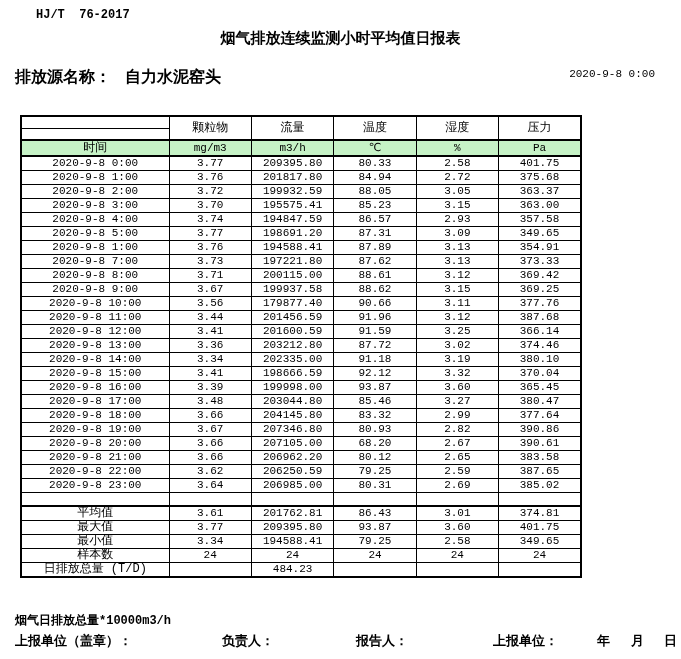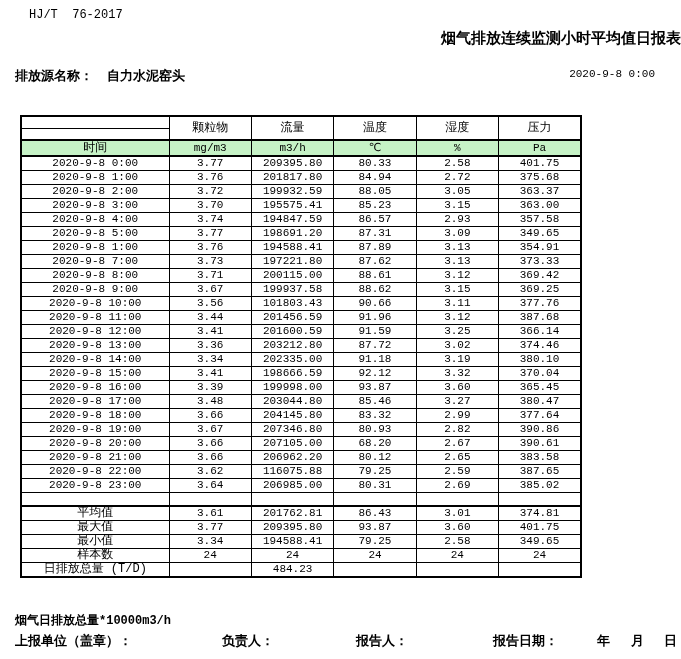--- a/index.html
+++ b/index.html
@@ -5,30 +5,30 @@
   * { box-sizing: border-box; }
   html, body { margin: 0; padding: 0; }
   body {
     width: 681px; height: 659px;
     background: #ffffff; color: #000000;
     font-family: "Liberation Mono", "DejaVu Sans Mono", "DejaVu Sans", sans-serif;
   }
   .doc { position: relative; width: 681px; height: 659px; overflow: hidden; background: #fff; }
 
   .std-code {
-    position: absolute; left: 29px; top: 8px;
-    font-size: 12px; font-weight: normal; white-space: pre;
+    position: absolute; left: 36px; top: 8px;
+    font-size: 12px; font-weight: bold; white-space: pre;
   }
   .title {
     position: absolute; left: 0; right: 0; top: 29px;
-    text-align: right; font-size: 15px; font-weight: bold;
+    text-align: center; font-size: 15px; font-weight: bold;
   }
   .source-line {
     position: absolute; left: 15px; top: 67px;
-    font-size: 13px; font-weight: bold; white-space: pre;
+    font-size: 16px; font-weight: bold; white-space: pre;
   }
   .source-name { margin-left: 14px; }
   .report-datetime {
     position: absolute; right: 26px; top: 68px;
     font-size: 11px; font-weight: normal; white-space: pre;
   }
 
   table.report {
     position: absolute; left: 20px; top: 115px;
     width: 562px; table-layout: fixed;
@@ -190,21 +190,21 @@
           <td>2020-9-8 9:00</td>
           <td>3.67</td>
           <td>199937.58</td>
           <td>88.62</td>
           <td>3.15</td>
           <td>369.25</td>
         </tr>
         <tr>
           <td>2020-9-8 10:00</td>
           <td>3.56</td>
-          <td>101803.43</td>
+          <td>179877.40</td>
           <td>90.66</td>
           <td>3.11</td>
           <td>377.76</td>
         </tr>
         <tr>
           <td>2020-9-8 11:00</td>
           <td>3.44</td>
           <td>201456.59</td>
           <td>91.96</td>
           <td>3.12</td>
@@ -286,21 +286,21 @@
           <td>2020-9-8 21:00</td>
           <td>3.66</td>
           <td>206962.20</td>
           <td>80.12</td>
           <td>2.65</td>
           <td>383.58</td>
         </tr>
         <tr>
           <td>2020-9-8 22:00</td>
           <td>3.62</td>
-          <td>116075.88</td>
+          <td>206250.59</td>
           <td>79.25</td>
           <td>2.59</td>
           <td>387.65</td>
         </tr>
         <tr>
           <td>2020-9-8 23:00</td>
           <td>3.64</td>
           <td>206985.00</td>
           <td>80.31</td>
           <td>2.69</td>
@@ -360,19 +360,19 @@
         </tr>
       </tbody>
   </table>
 
   <div class="footnote">烟气日排放总量*10000m3/h</div>
 
   <div class="sign-line">
     <span class="sign-unit">上报单位（盖章）：</span>
     <span class="sign-resp">负责人：</span>
     <span class="sign-rep">报告人：</span>
-    <span class="sign-rdate">报告日期：</span>
+    <span class="sign-rdate">上报单位：</span>
     <span class="sign-year">年</span>
     <span class="sign-month">月</span>
     <span class="sign-day">日</span>
   </div>
 
 </div>
 
 </body></html>

